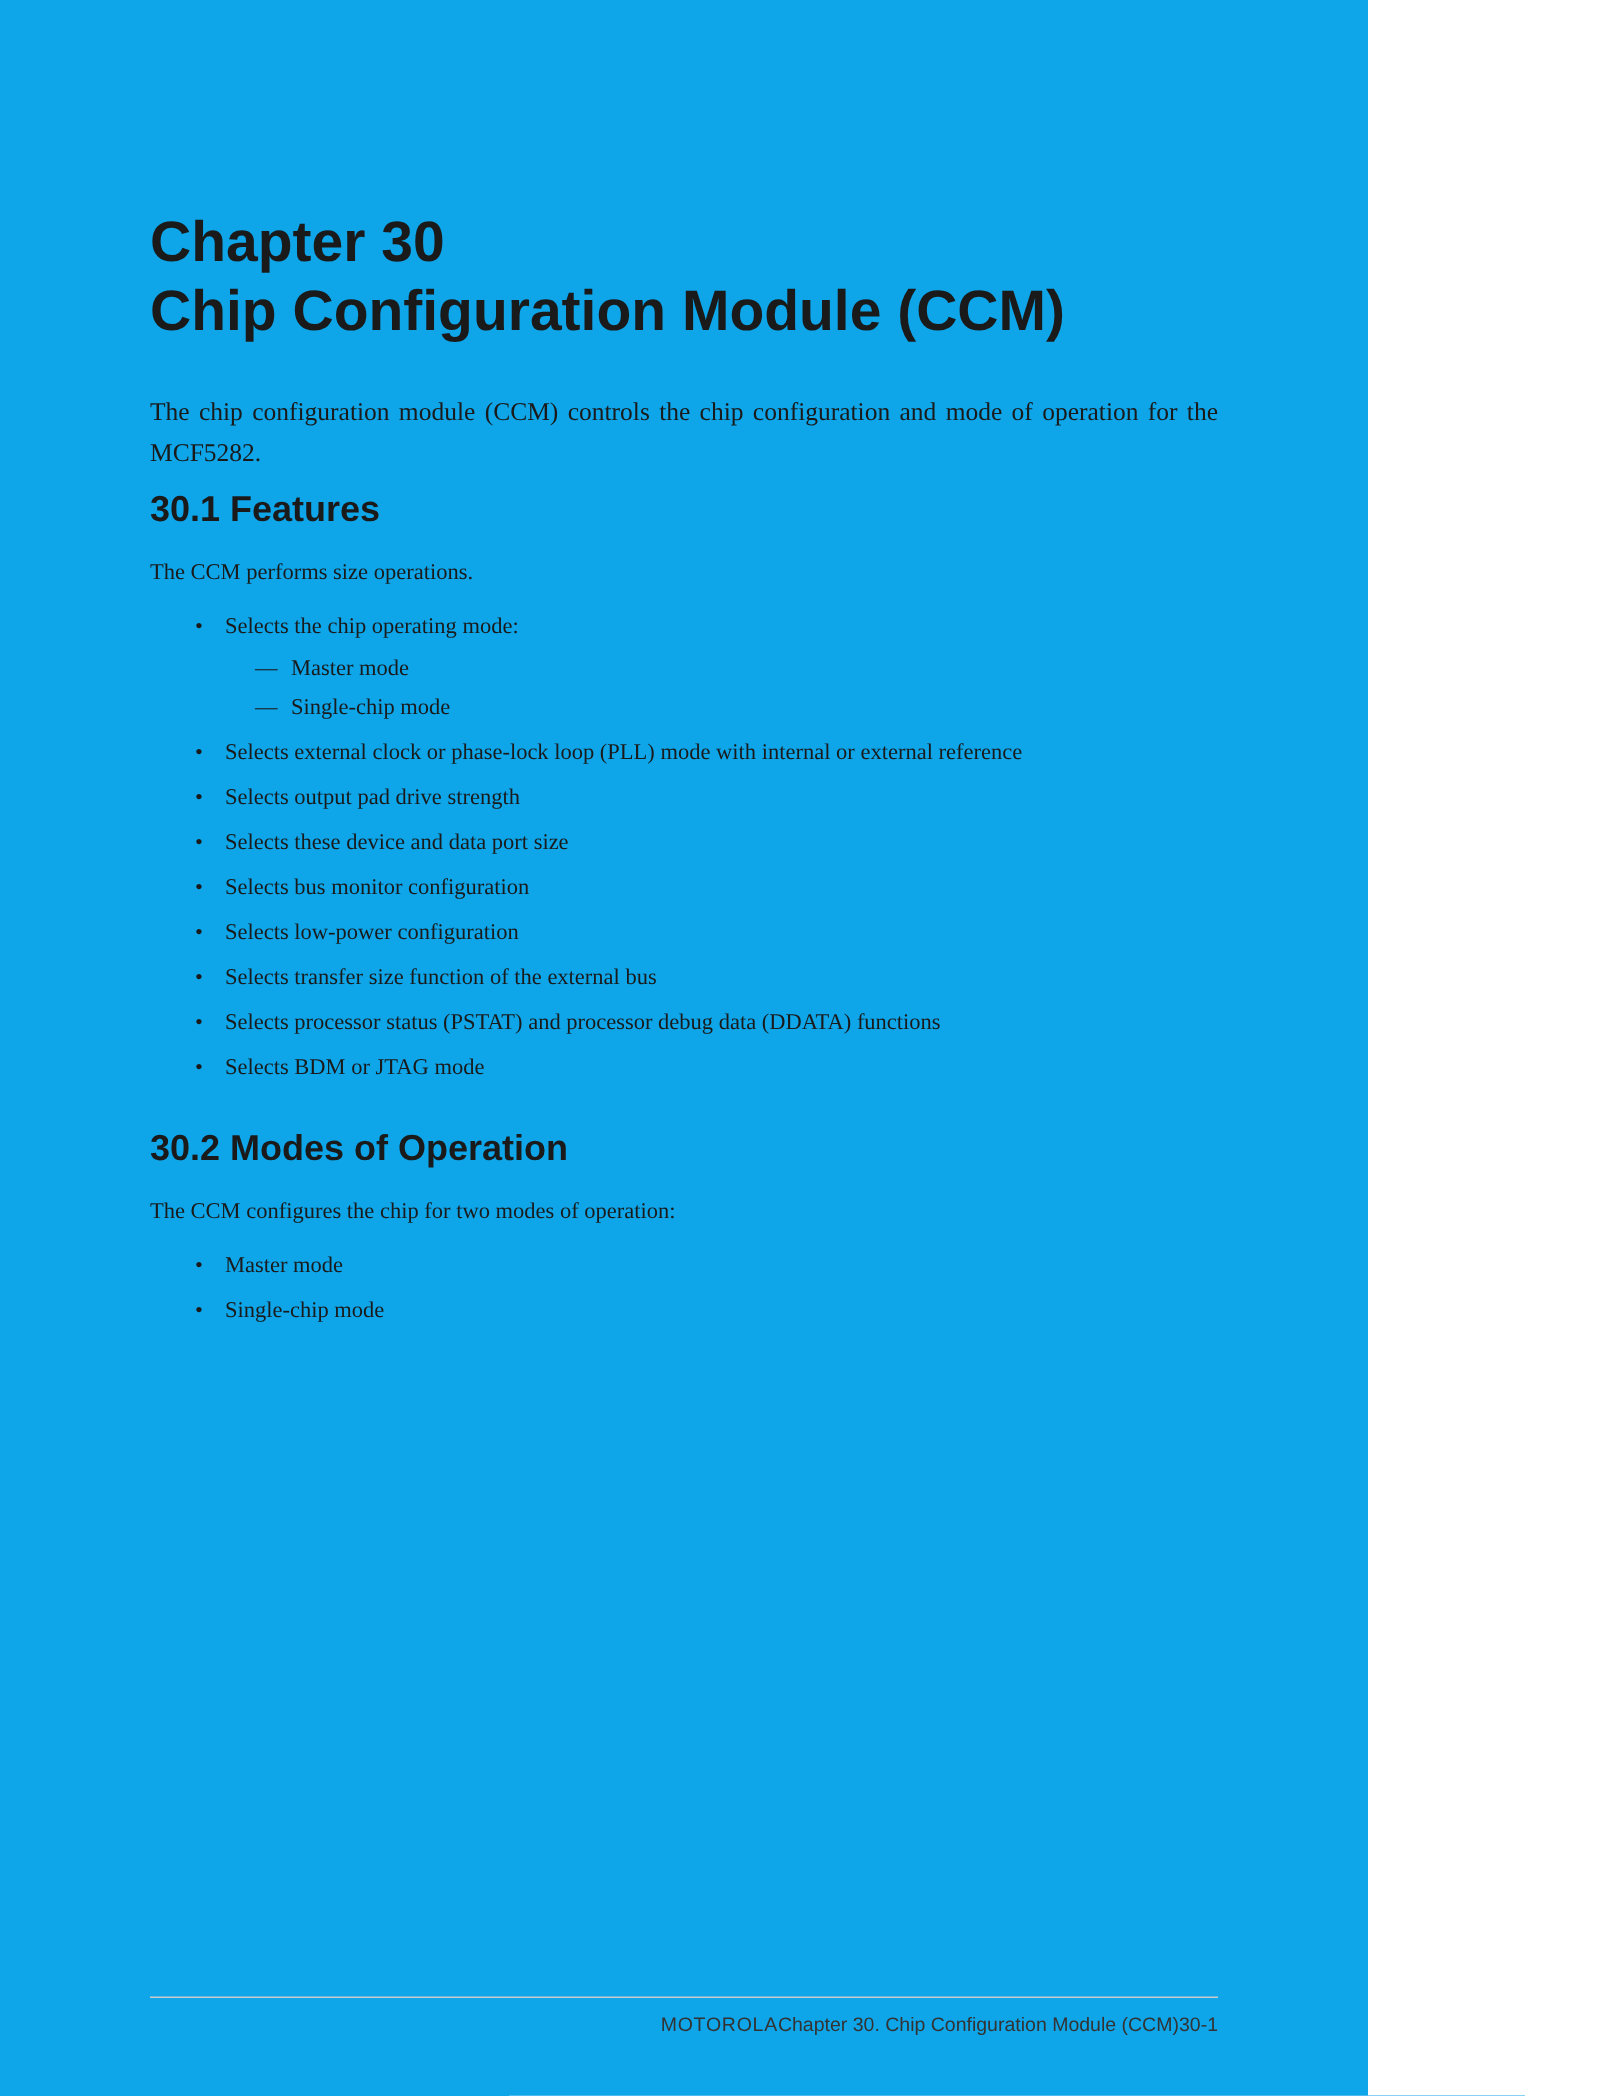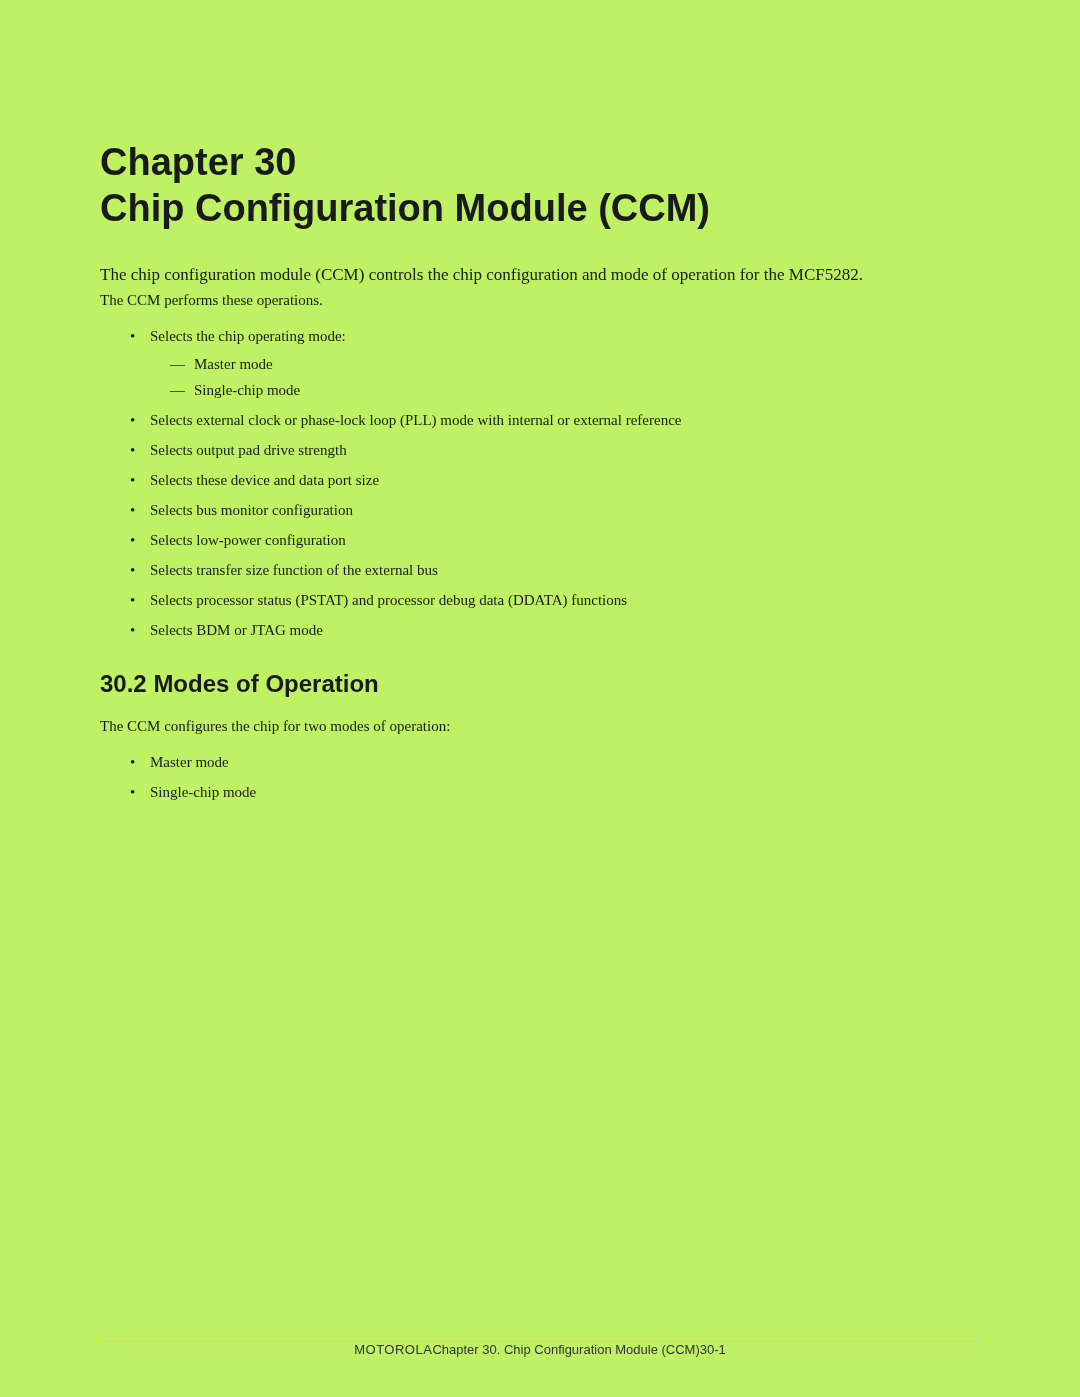--- a/index.html
+++ b/index.html
@@ -12,23 +12,23 @@
       background: #ffffff;
       font-family: Georgia, 'Times New Roman', Times, serif;
       font-size: 15px;
       color: #1a1a1a;
       width: 1080px;
       min-height: 1397px;
       position: relative;
     }
 
     .page {
-      width: 1080px;
+      width: 912px;
       min-height: 1397px;
-      background: #bef264;
+      background: #0ea5e9;
       padding: 80px 100px 80px 100px;
       position: relative;
     }
 
     .chapter-title {
       font-size: 38px;
       font-weight: bold;
       line-height: 1.2;
       margin-bottom: 30px;
       margin-top: 60px;
@@ -106,23 +106,24 @@
       line-height: 1.6;
       margin-top: 14px;
     }
 
     .page-footer {
       position: absolute;
       bottom: 40px;
       left: 100px;
       right: 100px;
       display: flex;
-      justify-content: center;
+      justify-content: flex-end;
       align-items: center;
       border-top: 1px solid #cccccc;
+      padding-top: 10px;
       font-family: Arial, Helvetica, sans-serif;
       font-size: 13px;
       color: #333;
     }
 
     .footer-center {
       font-weight: normal;
     }
 
     .footer-left {
@@ -135,21 +136,22 @@
 
 <div class="page">
 
   <div class="chapter-title">
     <div>Chapter 30</div>
     <div>Chip Configuration Module (CCM)</div>
   </div>
 
   <p class="intro-paragraph">The chip configuration module (CCM) controls the chip configuration and mode of operation for the MCF5282.</p>
 
-  <p class="section-intro">The CCM performs these operations.</p>
+  <h2 class="section-title">30.1  Features</h2>
+  <p class="section-intro">The CCM performs size operations.</p>
 
   <ul class="bullet-list">
     <li>
       <span>Selects the chip operating mode:</span>
       <ul class="sub-list">
         <li><span>Master mode</span></li>
         <li><span>Single-chip mode</span></li>
       </ul>
     </li>
     <li><span>Selects external clock or phase-lock loop (PLL) mode with internal or external reference</span></li>

